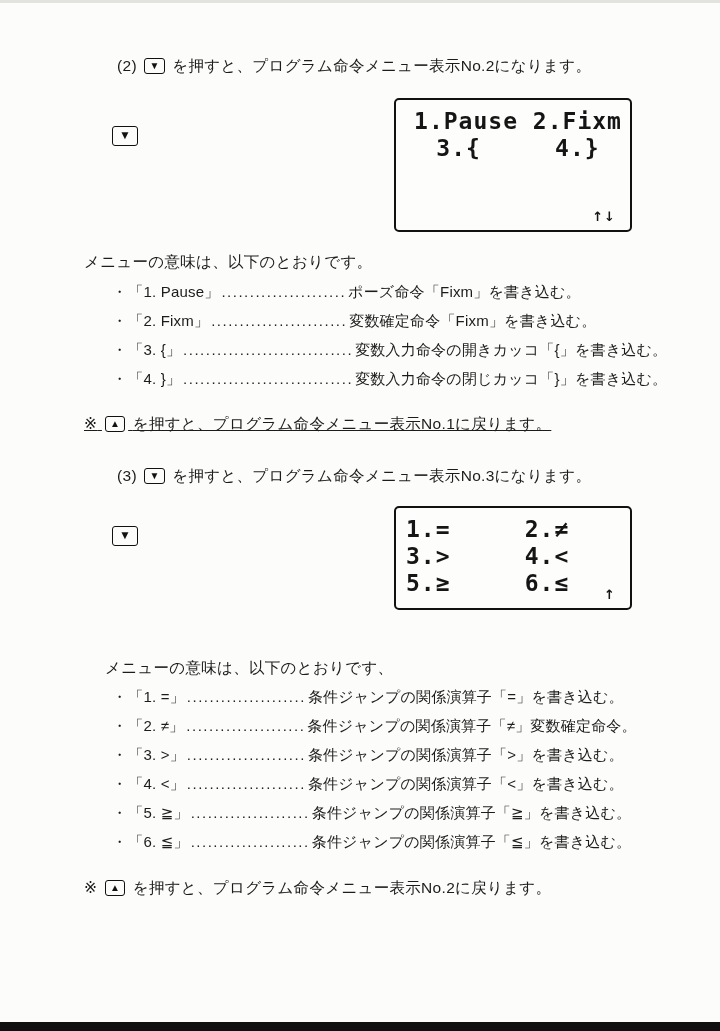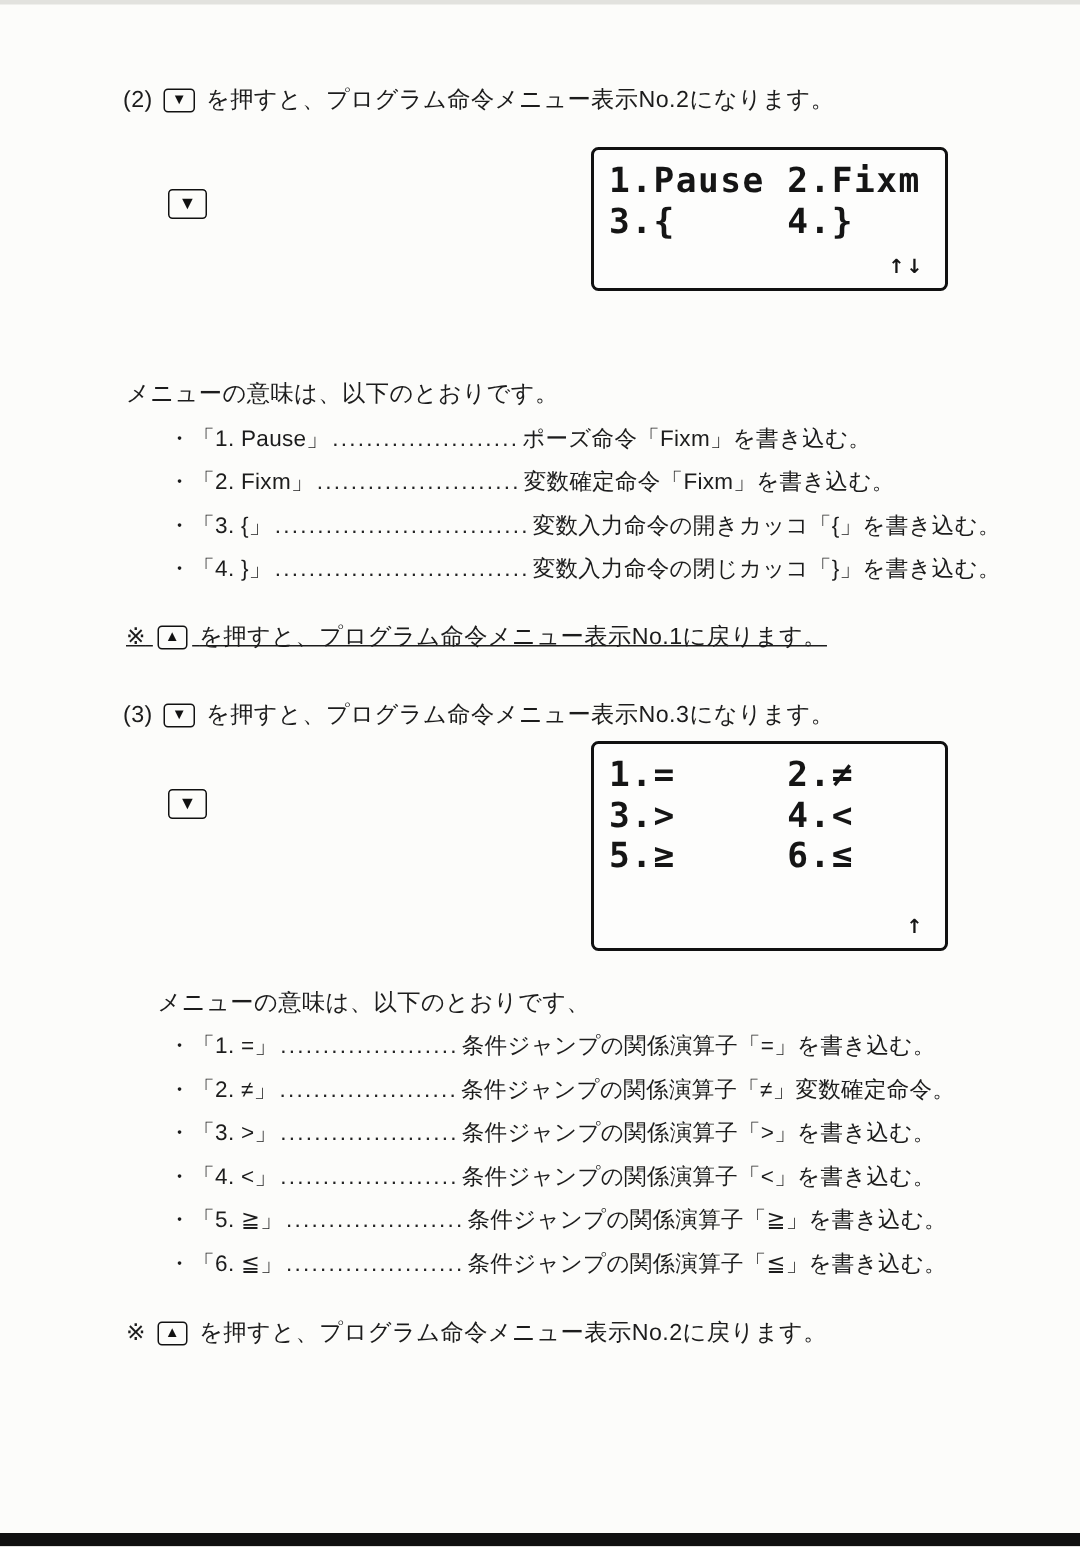--- a/index.html
+++ b/index.html
@@ -7,21 +7,21 @@
     position:relative;
     width:720px;height:1031px;
     background:#fcfcfa;
     overflow:hidden;
     font-family:"Liberation Sans","DejaVu Sans",sans-serif;
     color:#1c1c1c;
   }
   .scan-edge-top{position:absolute;top:0;left:0;width:100%;height:3px;background:#e2e2de;}
   .scan-edge-bottom{position:absolute;bottom:0;left:0;width:100%;height:9px;background:#101010;}
 
-  .heading{position:absolute;font-size:15.5px;letter-spacing:0.3px;white-space:nowrap;}
+  .heading{position:absolute;font-size:15.5px;letter-spacing:0.3px;white-space:nowrap;margin-left:35px;}
   .intro{position:absolute;font-size:15.5px;letter-spacing:0.3px;white-space:nowrap;}
   .note{position:absolute;font-size:15.5px;letter-spacing:0.3px;white-space:nowrap;}
 
   .key{
     display:inline-block;
     border:1.6px solid #111;
     border-radius:3px;
     padding:0 4px 1px 4px;
     margin:0 3px;
     font-size:10px;
@@ -89,21 +89,21 @@
   <div class="scan-edge-top"></div>
 
   <div class="heading" style="top:56px;left:82px;">
     <span>(2)</span>
     <span class="key">▼</span>
     <span>を押すと、プログラム命令メニュー表示No.2になります。</span>
   </div>
 
   <div class="key-standalone" style="top:126px;left:112px;">▼</div>
 
-  <div class="lcd" style="top:98px;left:394px;height:96px;">
+  <div class="lcd" style="top:98px;left:394px;height:134px;text-align:center;">
     <div class="lcd-line">1.Pause 2.Fixm</div>
     <div class="lcd-line">3.{     4.}</div>
     <div class="lcd-arrows">↑↓</div>
   </div>
 
   <div class="intro" style="top:252px;left:84px;">メニューの意味は、以下のとおりです。</div>
 
   <div class="items" style="top:283px;left:112px;">
     <div class="item">
       <span class="bullet">・</span><span class="label">「1. Pause」</span><span class="dots">......................</span><span class="desc">ポーズ命令「Fixm」を書き込む。</span>
@@ -126,21 +126,21 @@
   </div>
 
   <div class="heading" style="top:466px;left:82px;">
     <span>(3)</span>
     <span class="key">▼</span>
     <span>を押すと、プログラム命令メニュー表示No.3になります。</span>
   </div>
 
   <div class="key-standalone" style="top:526px;left:112px;">▼</div>
 
-  <div class="lcd" style="top:494px;left:394px;height:140px;">
+  <div class="lcd" style="top:506px;left:394px;height:104px;">
     <div class="lcd-line">1.=     2.≠</div>
     <div class="lcd-line">3.&gt;     4.&lt;</div>
     <div class="lcd-line">5.≥     6.≤</div>
     <div class="lcd-arrows">↑</div>
   </div>
 
   <div class="intro" style="top:658px;left:84px;margin-left:21px;">メニューの意味は、以下のとおりです、</div>
 
   <div class="items" style="top:688px;left:112px;">
     <div class="item">

